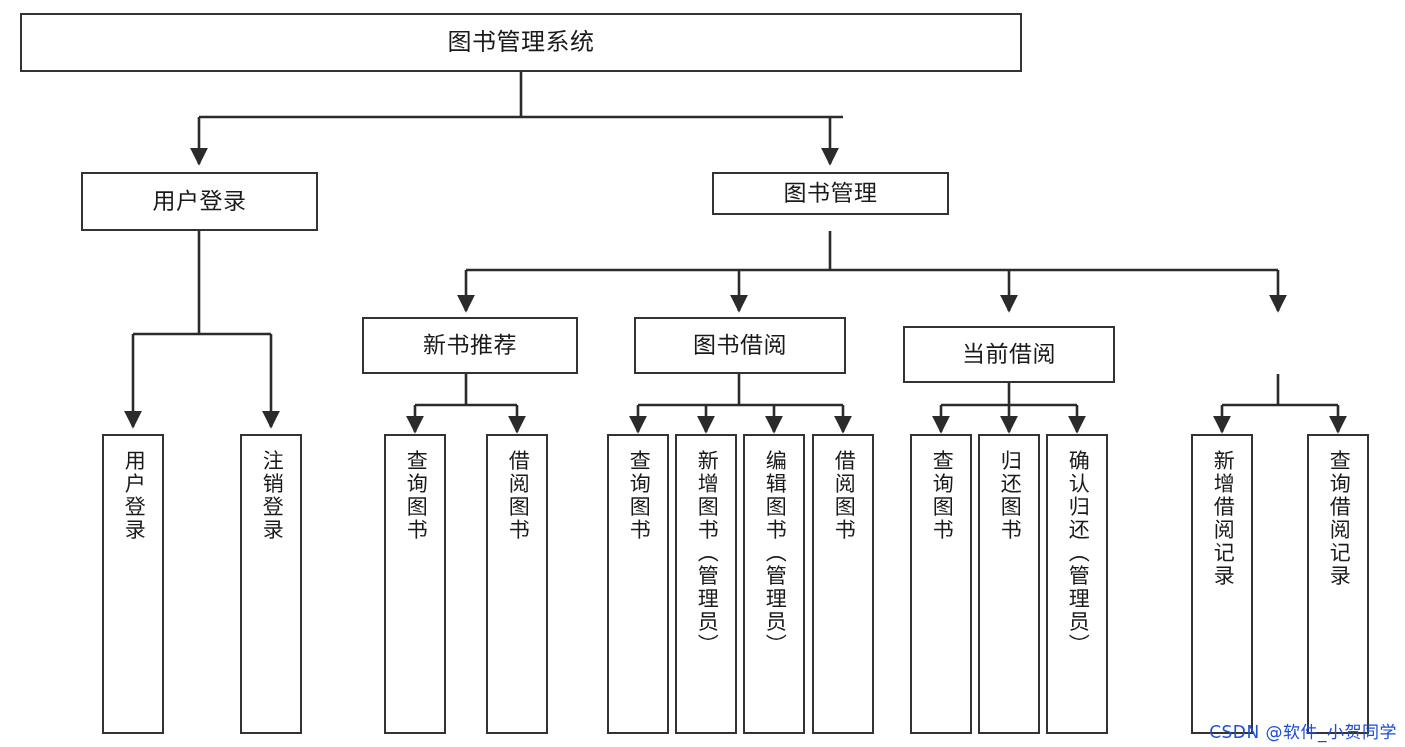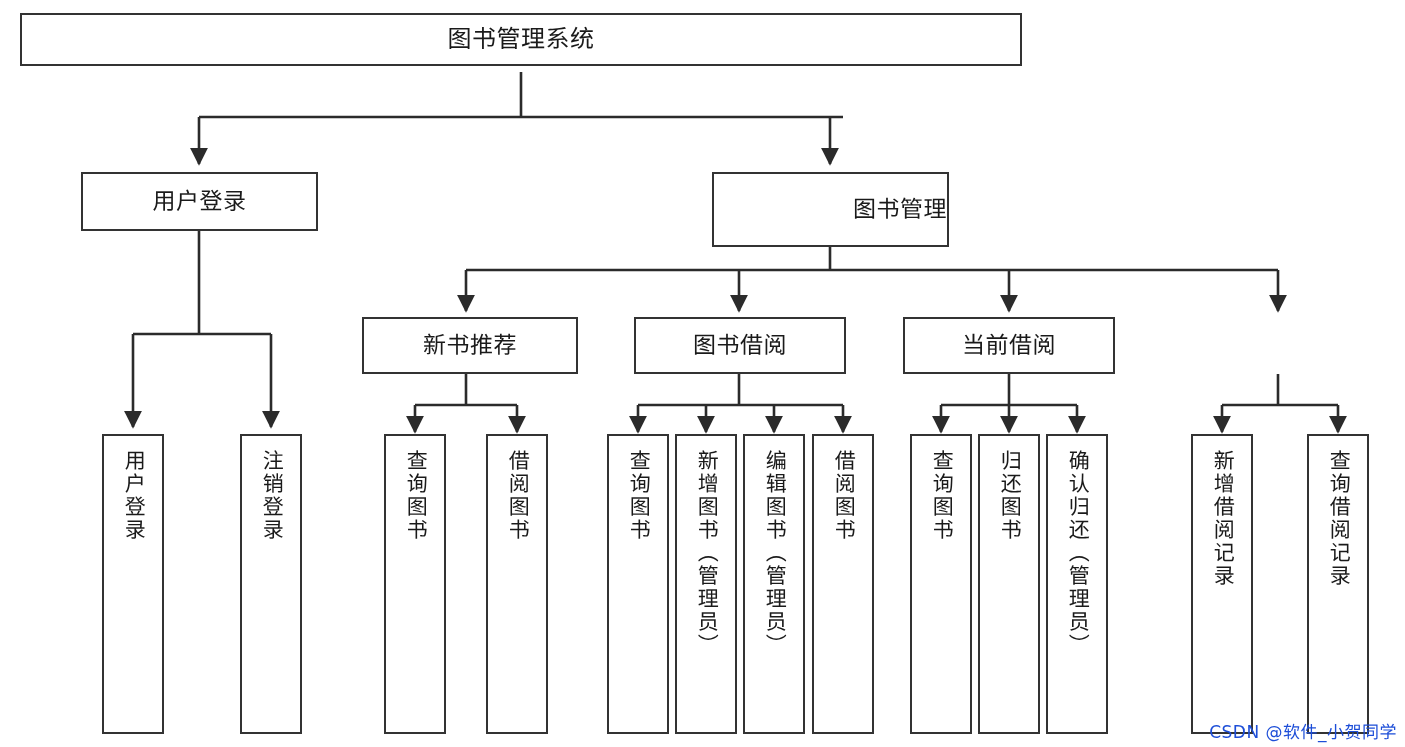--- a/index.html
+++ b/index.html
@@ -119,41 +119,41 @@
       <path d="M 1009 405 L 1009 432" marker-end="url(#arrow)"></path>
       <path d="M 1077 405 L 1077 432" marker-end="url(#arrow)"></path>
 
       <path d="M 1278 374 L 1278 405"></path>
       <path d="M 1222 405 L 1338 405"></path>
       <path d="M 1222 405 L 1222 432" marker-end="url(#arrow)"></path>
       <path d="M 1338 405 L 1338 432" marker-end="url(#arrow)"></path>
     </g>
   </svg>
 
-  <div class="node horiz root" style="left:20px; top:13px; width:1002px; height:53px;">
+  <div class="node horiz root" style="left:20px; top:13px; width:1002px; height:59px;">
     <span class="label">图书管理系统</span>
   </div>
 
   <div class="node horiz" style="left:81px; top:172px; width:237px; height:59px;">
     <span class="label">用户登录</span>
   </div>
 
-  <div class="node horiz" style="left:712px; top:172px; width:237px; height:75px;justify-content:flex-end;">
+  <div class="node horiz" style="left:712px; top:172px; width:237px; height:43px;">
     <span class="label">图书管理</span>
   </div>
 
   <div class="node horiz" style="left:362px; top:317px; width:216px; height:57px;">
     <span class="label">新书推荐</span>
   </div>
 
   <div class="node horiz" style="left:634px; top:317px; width:212px; height:57px;">
     <span class="label">图书借阅</span>
   </div>
 
-  <div class="node horiz" style="left:903px; top:317px; width:212px; height:57px;">
+  <div class="node horiz" style="left:903px; top:326px; width:212px; height:57px;">
     <span class="label">当前借阅</span>
   </div>
 
 
   <div class="node vert" style="left:102px; top:434px; width:62px; height:300px;">
     <span class="label">用户登录</span>
   </div>
 
   <div class="node vert" style="left:240px; top:434px; width:62px; height:300px;">
     <span class="label">注销登录</span>

